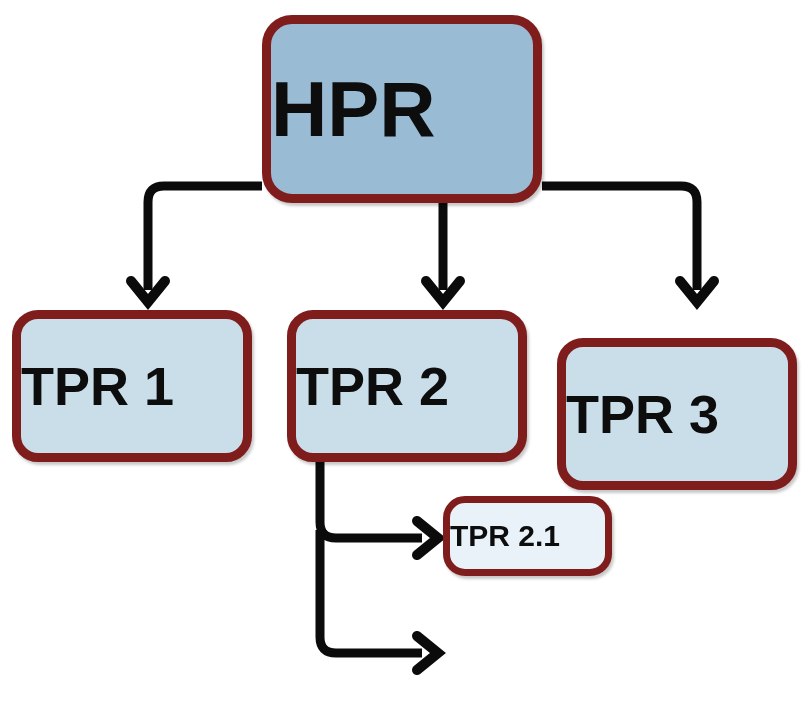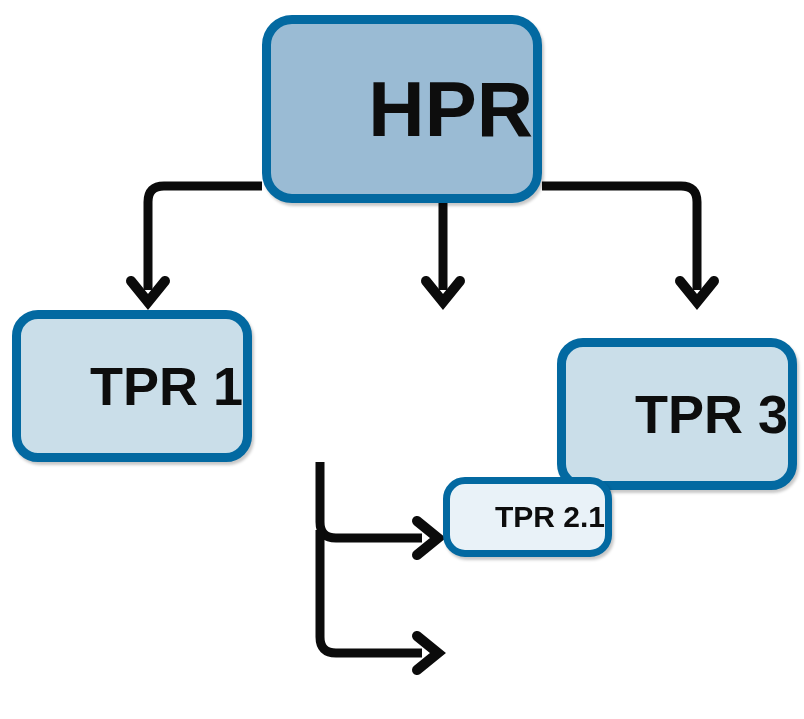--- a/index.html
+++ b/index.html
@@ -34,23 +34,23 @@
   .connectors path.arrowhead {
     stroke-width: 10;
     stroke-linecap: round;
     stroke-linejoin: miter;
   }
   .node {
     position: absolute;
     box-sizing: border-box;
     display: flex;
     align-items: center;
-    justify-content: flex-end;
+    justify-content: flex-start;
     background: #cadee9;
-    border: 9px solid #0369a1;
+    border: 9px solid #7f1d1d;
     border-radius: 26px;
     color: #0d0d0d;
     font-weight: 700;
     box-shadow: 2px 3px 3px rgba(0,0,0,0.22);
     white-space: nowrap;
   }
   .node-root {
     left: 262px;
     top: 15px;
     width: 280px;
@@ -70,21 +70,21 @@
   .node-tpr3 { left: 557px; margin-top: 28px; }
   .node-grandchild {
     left: 443px;
     width: 169px;
     height: 80px;
     background: #e9f2f8;
     border-width: 7px;
     border-radius: 22px;
     font-size: 30px;
   }
-  .node-tpr21 { top: 477px; padding-left: 28px; }
+  .node-tpr21 { top: 496px; }
   .node-tpr22 { top: 627px; }
 </style>
 </head>
 <body>
 
 <div class="stage">
 
   <svg class="connectors" viewBox="0 0 804 719" xmlns="http://www.w3.org/2000/svg">
 
     <path class="line" d="M 262 186 L 164 186 Q 148 186 148 202 L 148 290"></path>
@@ -104,20 +104,23 @@
   </svg>
 
   <div class="node node-root">
     <span>HPR</span>
   </div>
 
   <div class="node node-child node-tpr1">
     <span>TPR 1</span>
   </div>
 
+  <div class="node node-child node-tpr2">
+    <span>TPR 2</span>
+  </div>
 
   <div class="node node-child node-tpr3">
     <span>TPR 3</span>
   </div>
 
   <div class="node node-grandchild node-tpr21">
     <span>TPR 2.1</span>
   </div>
 
 

